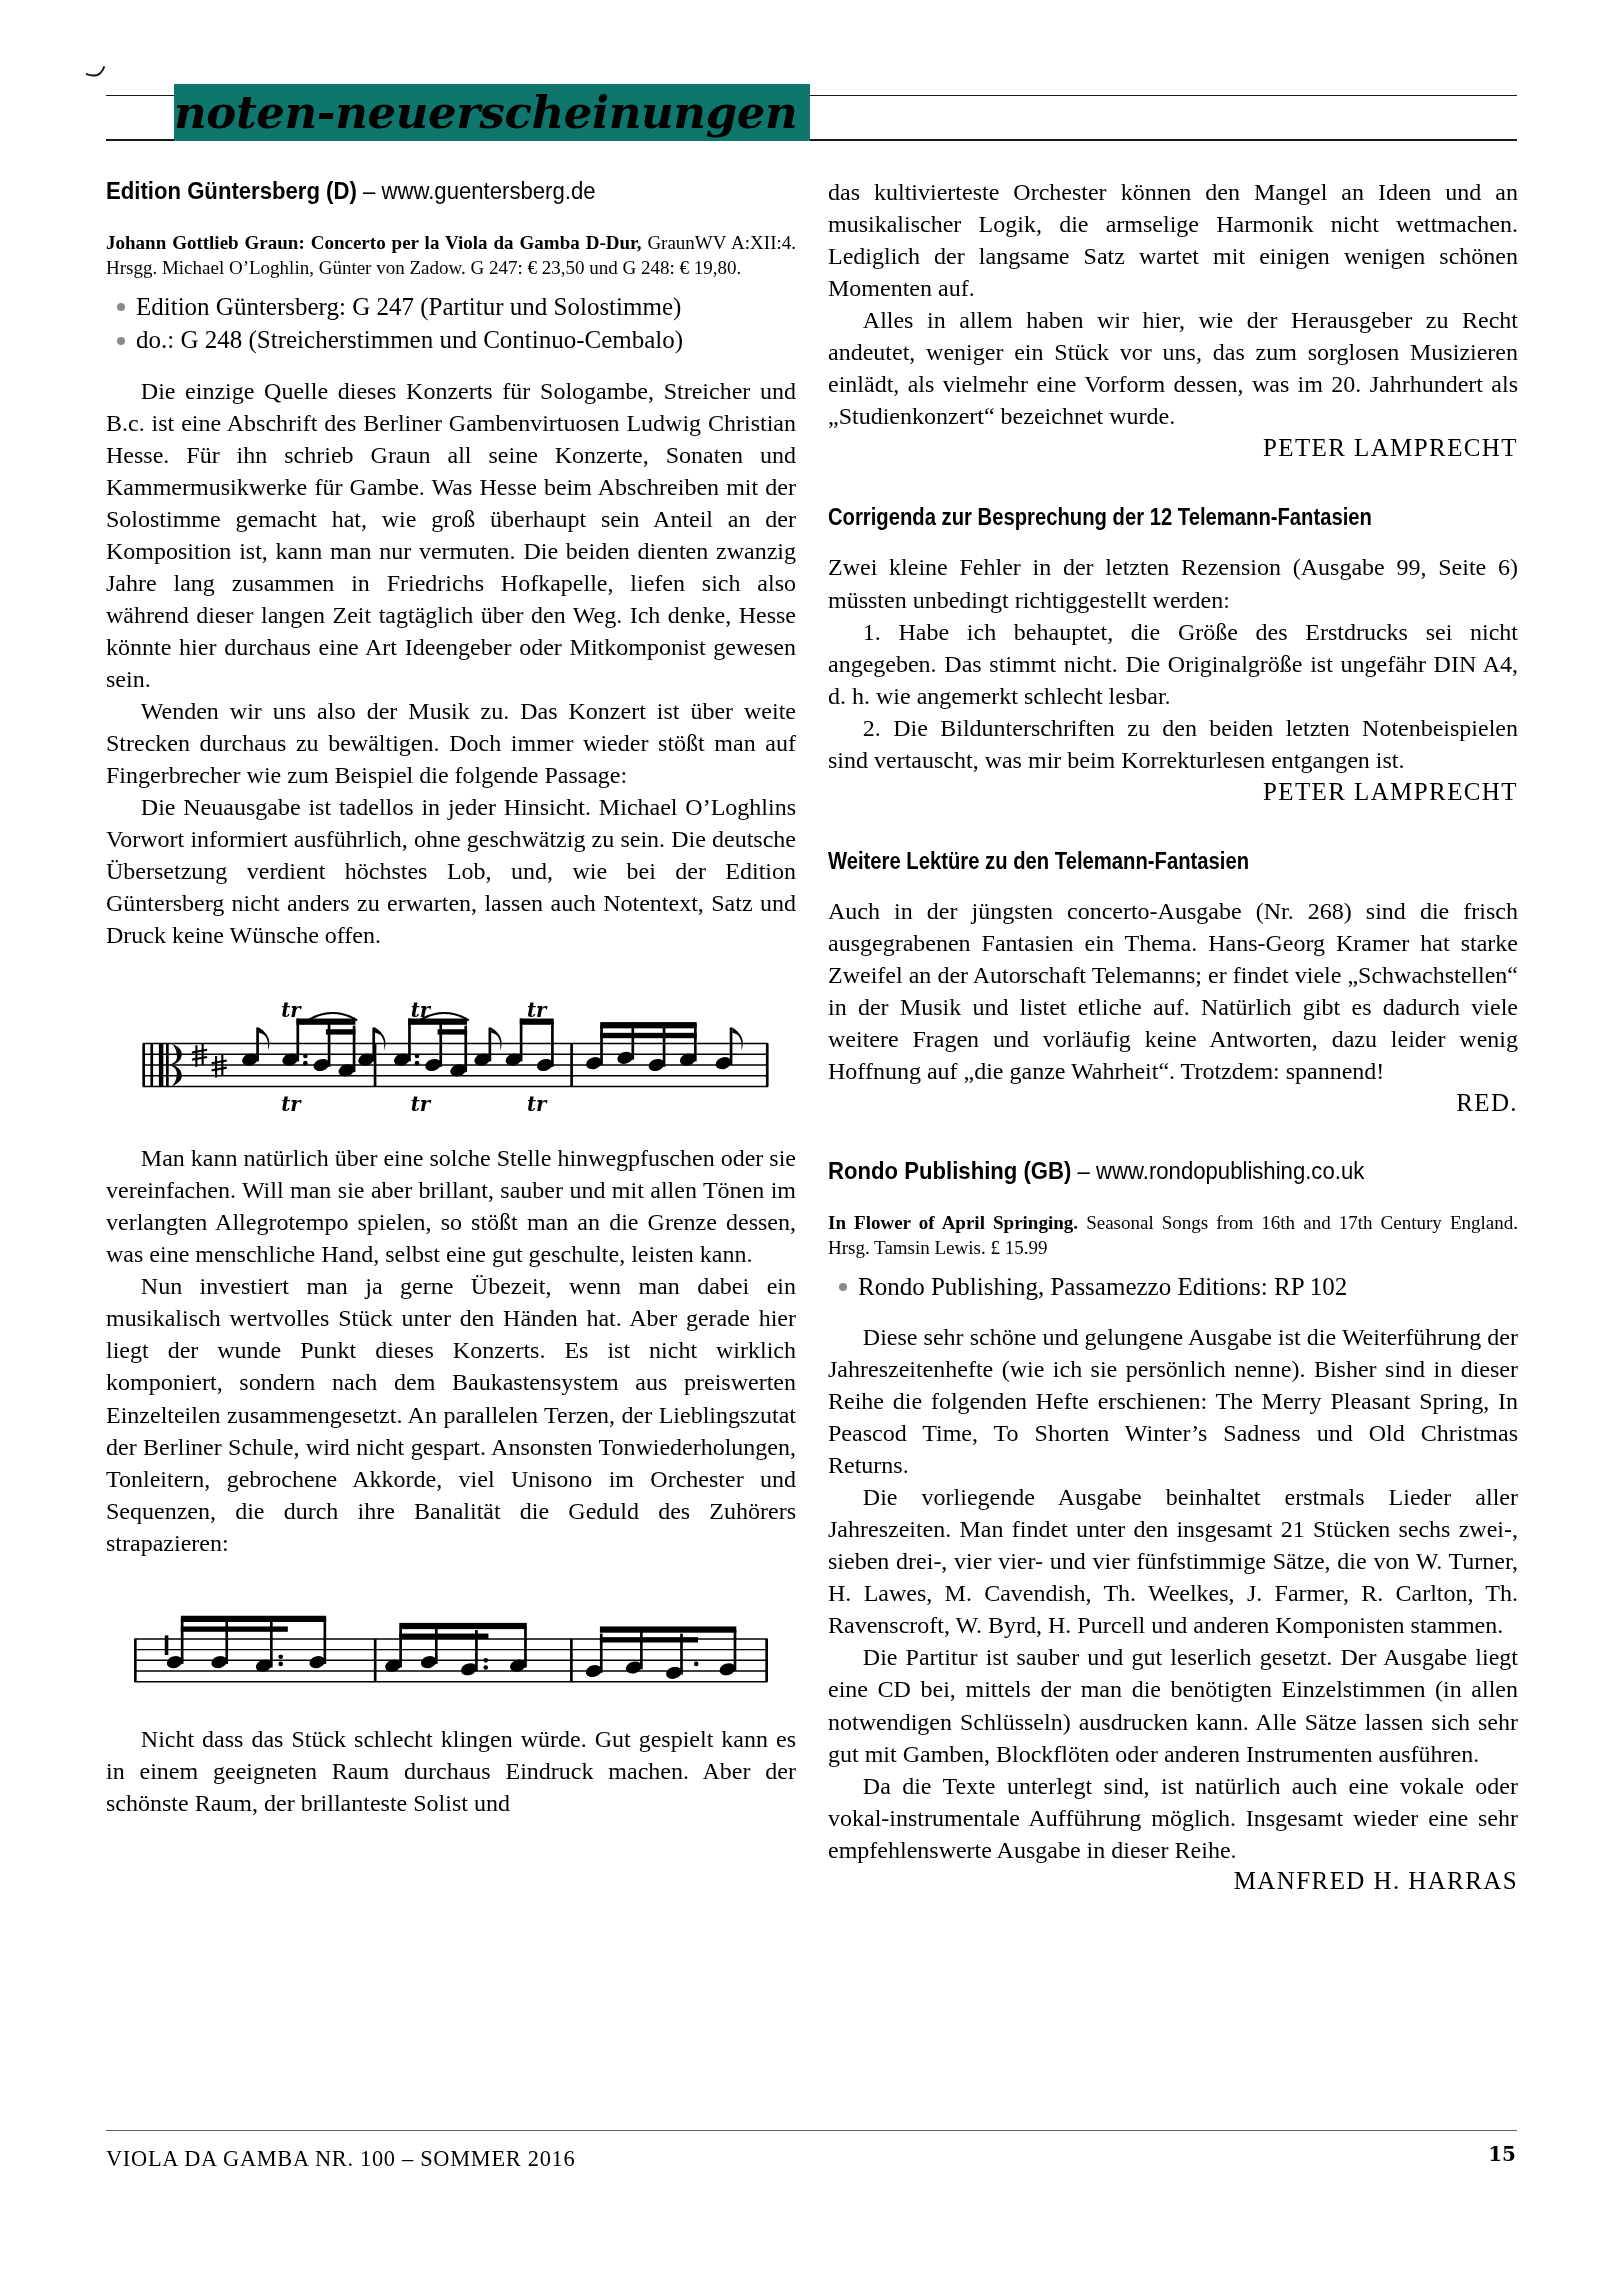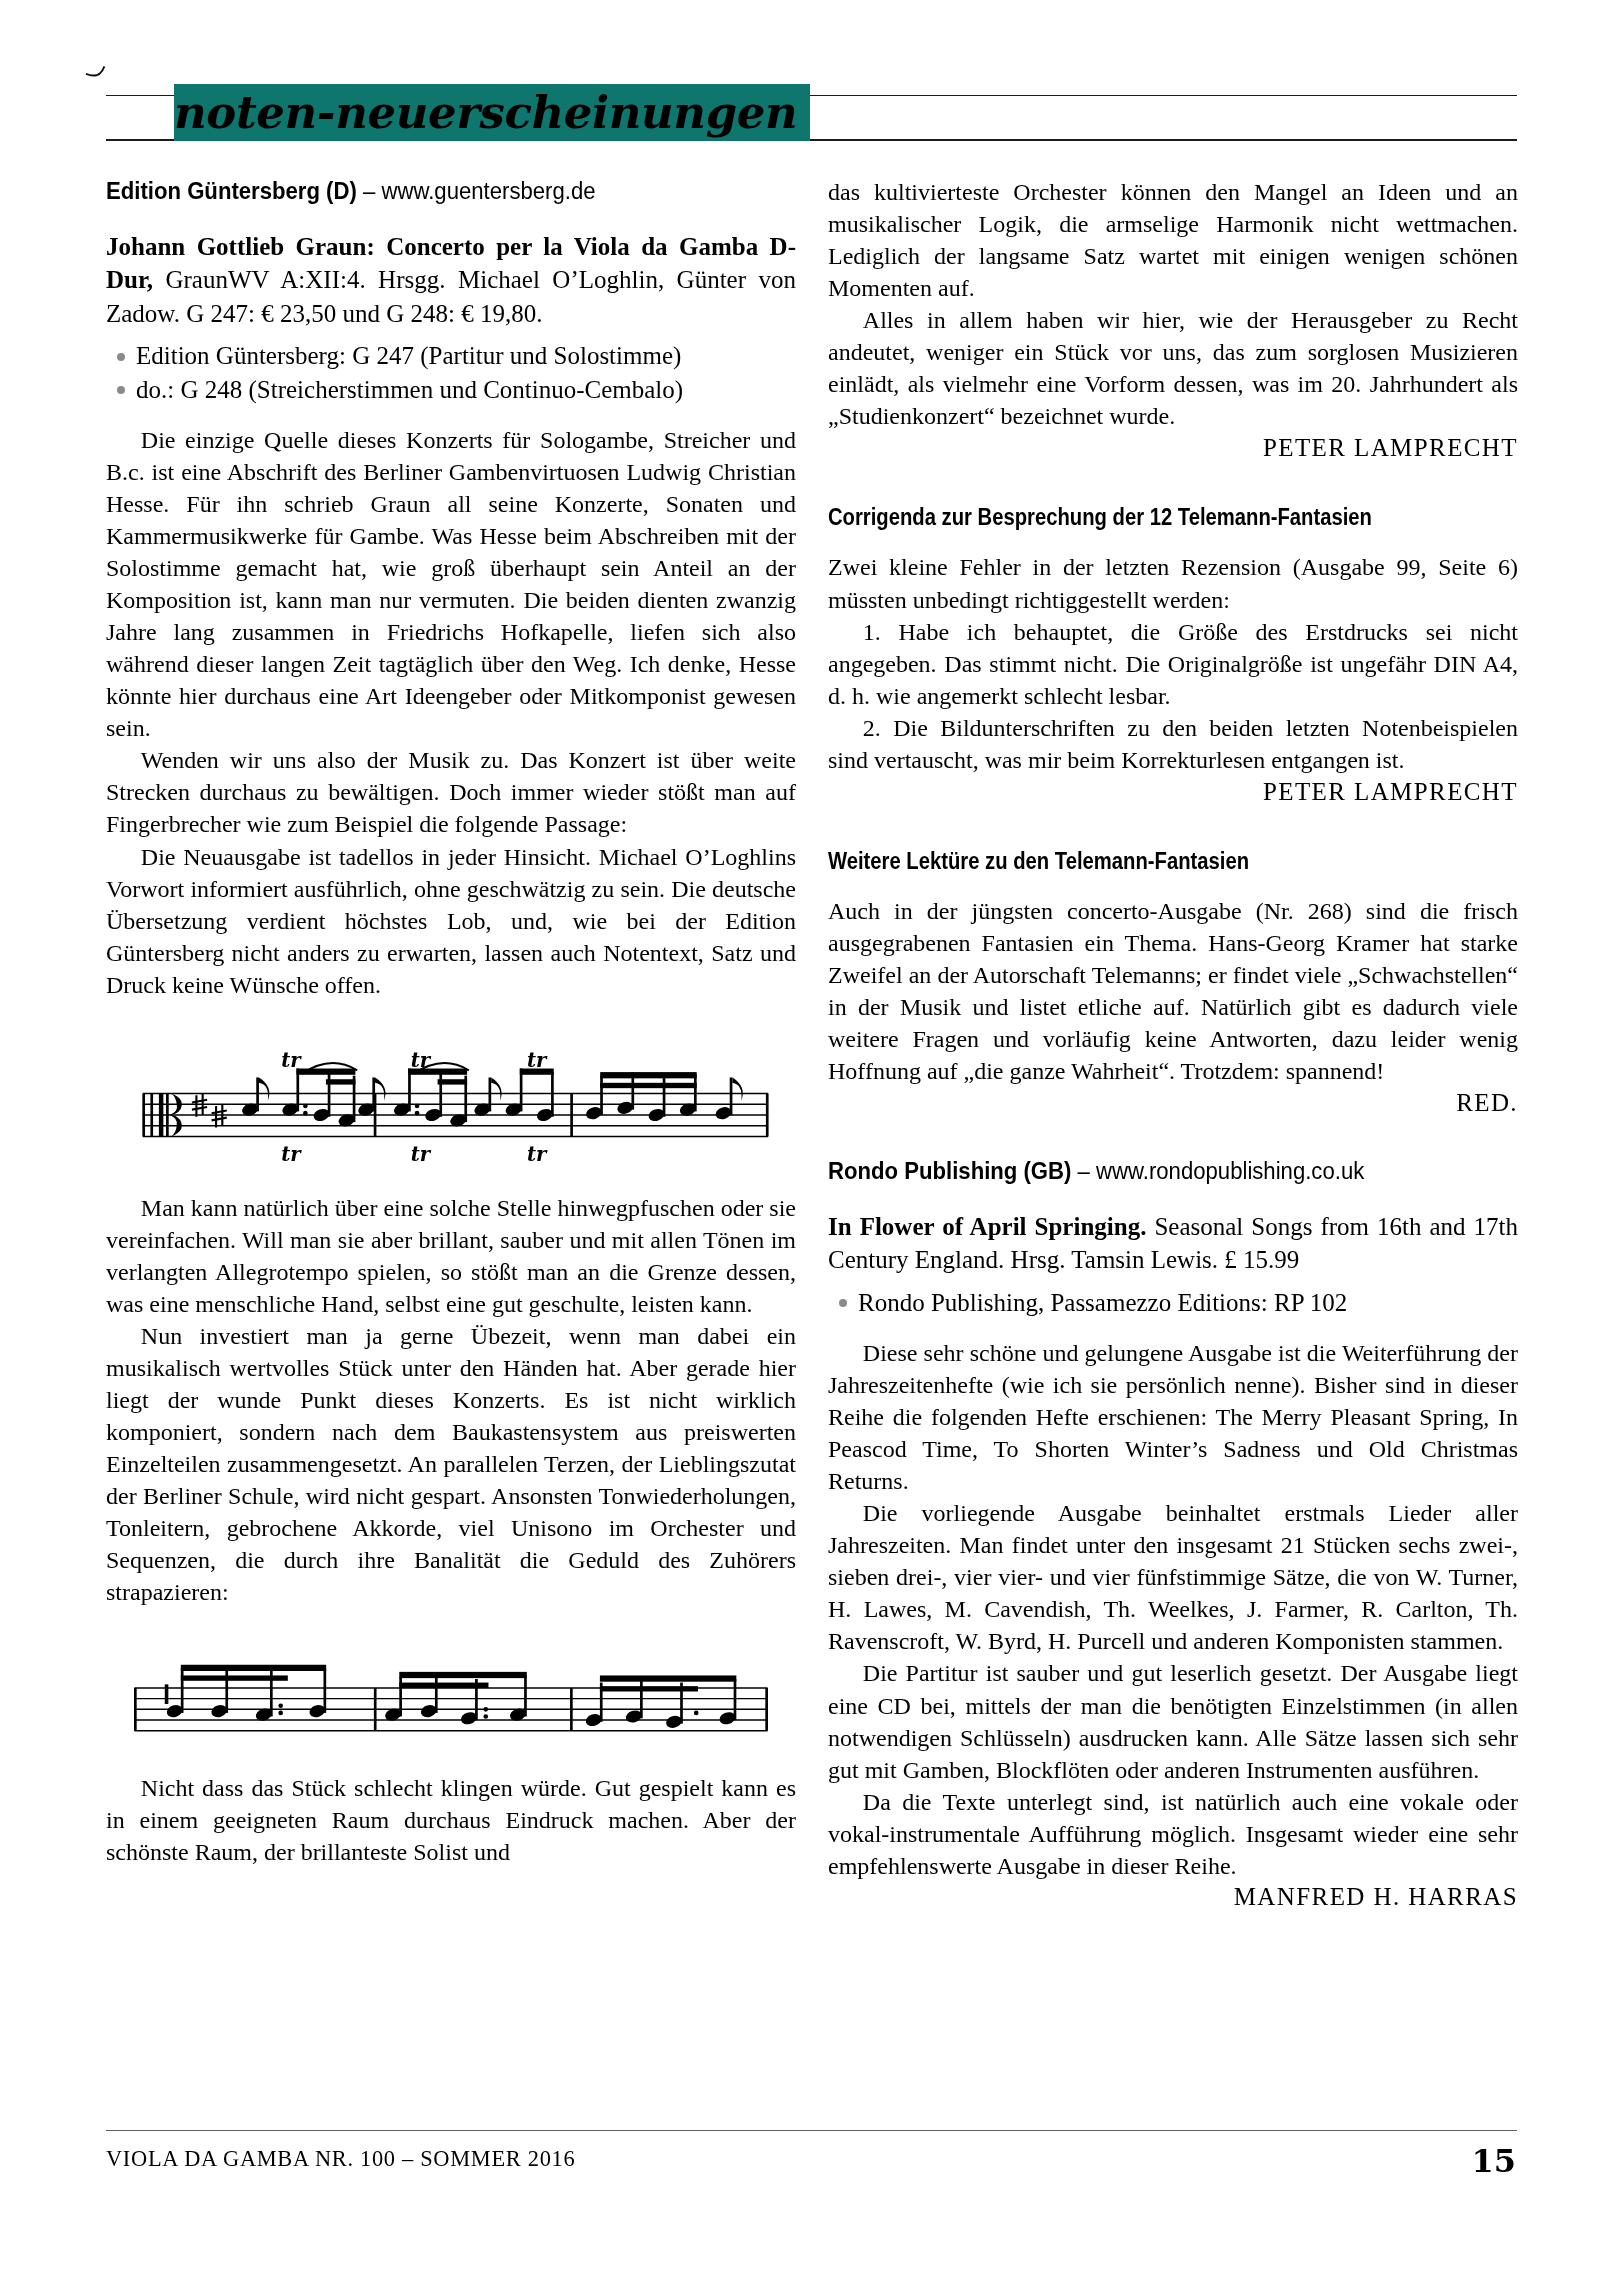--- a/index.html
+++ b/index.html
@@ -97,21 +97,21 @@
     font-size: 24px;
     line-height: 1.335;
     text-align: justify;
     margin: 0;
     hyphens: auto;
     -webkit-hyphens: auto;
   }
   p.body.indent { text-indent: 1.45em; }
   p.body.noindent { text-indent: 0; }
   p.cite {
-    font-size: 25px;
+    font-size: 19px;
     line-height: 1.335;
     text-align: justify;
     margin: 0 0 9px 0;
     text-indent: 0;
   }
   p.cite b { font-weight: 700; }
 
   ul.bullets {
     list-style: none;
     margin: 5.4px 0 18px 0;
@@ -164,21 +164,21 @@
     left: 106px;
     top: 2146px;
     font-size: 22.4px;
     letter-spacing: 0.7px;
     white-space: nowrap;
   }
   .folio {
     position: absolute;
     right: 106px;
     top: 2142px;
-    font-size: 32px;
+    font-size: 20px;
     font-weight: 700;
     font-family: "DejaVu Serif", serif;
   }
 </style>
 </head>
 <body>
 
 <div class="page">
 
   <div class="masthead">

